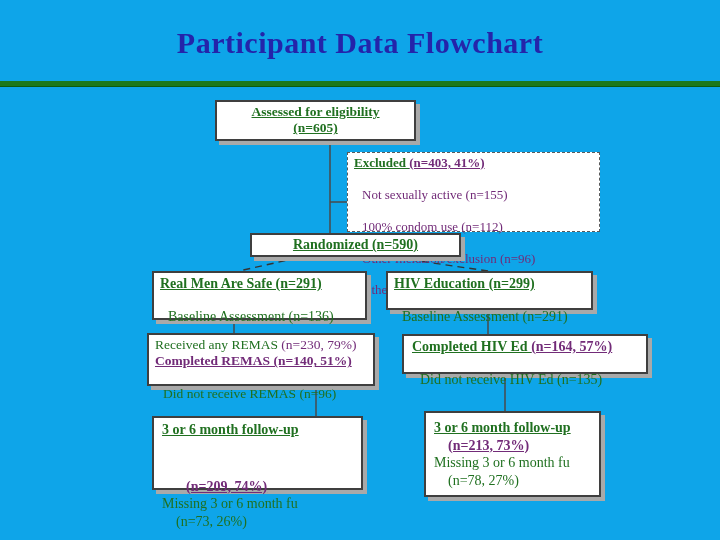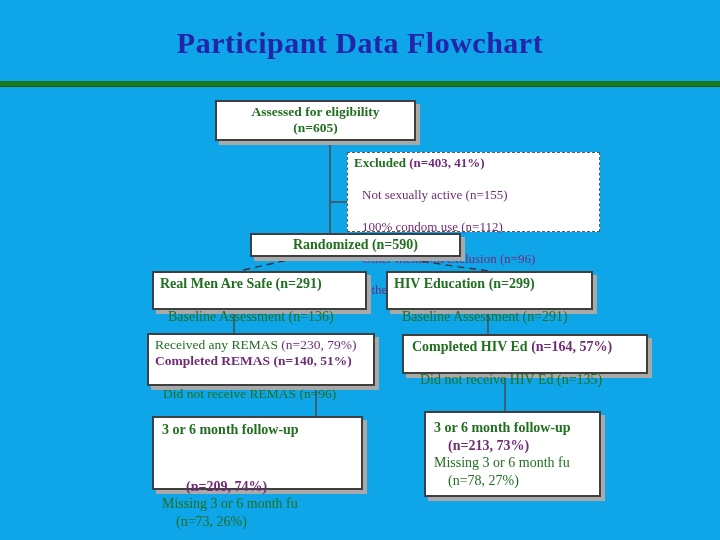--- a/index.html
+++ b/index.html
@@ -31,21 +31,21 @@
     box-sizing:border-box;
     font-size:13.5px;
     color:#207020;
     line-height:1.22;
   }
   .box.dashed{
     border:1px dashed #5a5a5a;
     box-shadow:none;
   }
   .center{text-align:center;}
-  .b{font-weight:bold;}
+  .b{font-weight:bold;text-decoration:underline;}
   .g{color:#207020;}
   .p{color:#722b78;}
   .ln{white-space:nowrap;}
   .ind1{padding-left:8px;margin-top:16px;}
   .ind2{padding-left:14px;}
   .ind3{padding-left:24px;margin-top:39px;}
 </style>
 </head>
 <body>
 
@@ -80,21 +80,21 @@
     <div class="ln p ind1">Not sexually active (n=155)</div>
     <div class="ln p ind1">100% condom use (n=112)</div>
     <div class="ln p ind1">Other Inclusion/exclusion (n=96)</div>
     <div class="ln p ind1">Other (n=71)</div>
   </div>
 
   <div class="box center" style="left:250px;top:233px;width:211px;height:24px;line-height:20px;font-size:14px;">
     <span class="b g">Randomized (n=590)</span>
   </div>
 
-  <div class="box" style="left:152px;top:271px;width:215px;height:39px;padding:2px 6px;font-size:14px;">
+  <div class="box" style="left:152px;top:271px;width:215px;height:49px;padding:2px 6px;font-size:14px;">
     <div class="ln b g">Real Men Are Safe (n=291)</div>
     <div class="ln g ind1">Baseline Assessment (n=136)</div>
   </div>
 
   <div class="box" style="left:386px;top:271px;width:207px;height:39px;padding:2px 6px;font-size:14px;">
     <div class="ln b g">HIV Education (n=299)</div>
     <div class="ln g ind1">Baseline Assessment (n=291)</div>
   </div>
 
   <div class="box" style="left:147px;top:333px;width:228px;height:53px;padding:2px 6px;">

